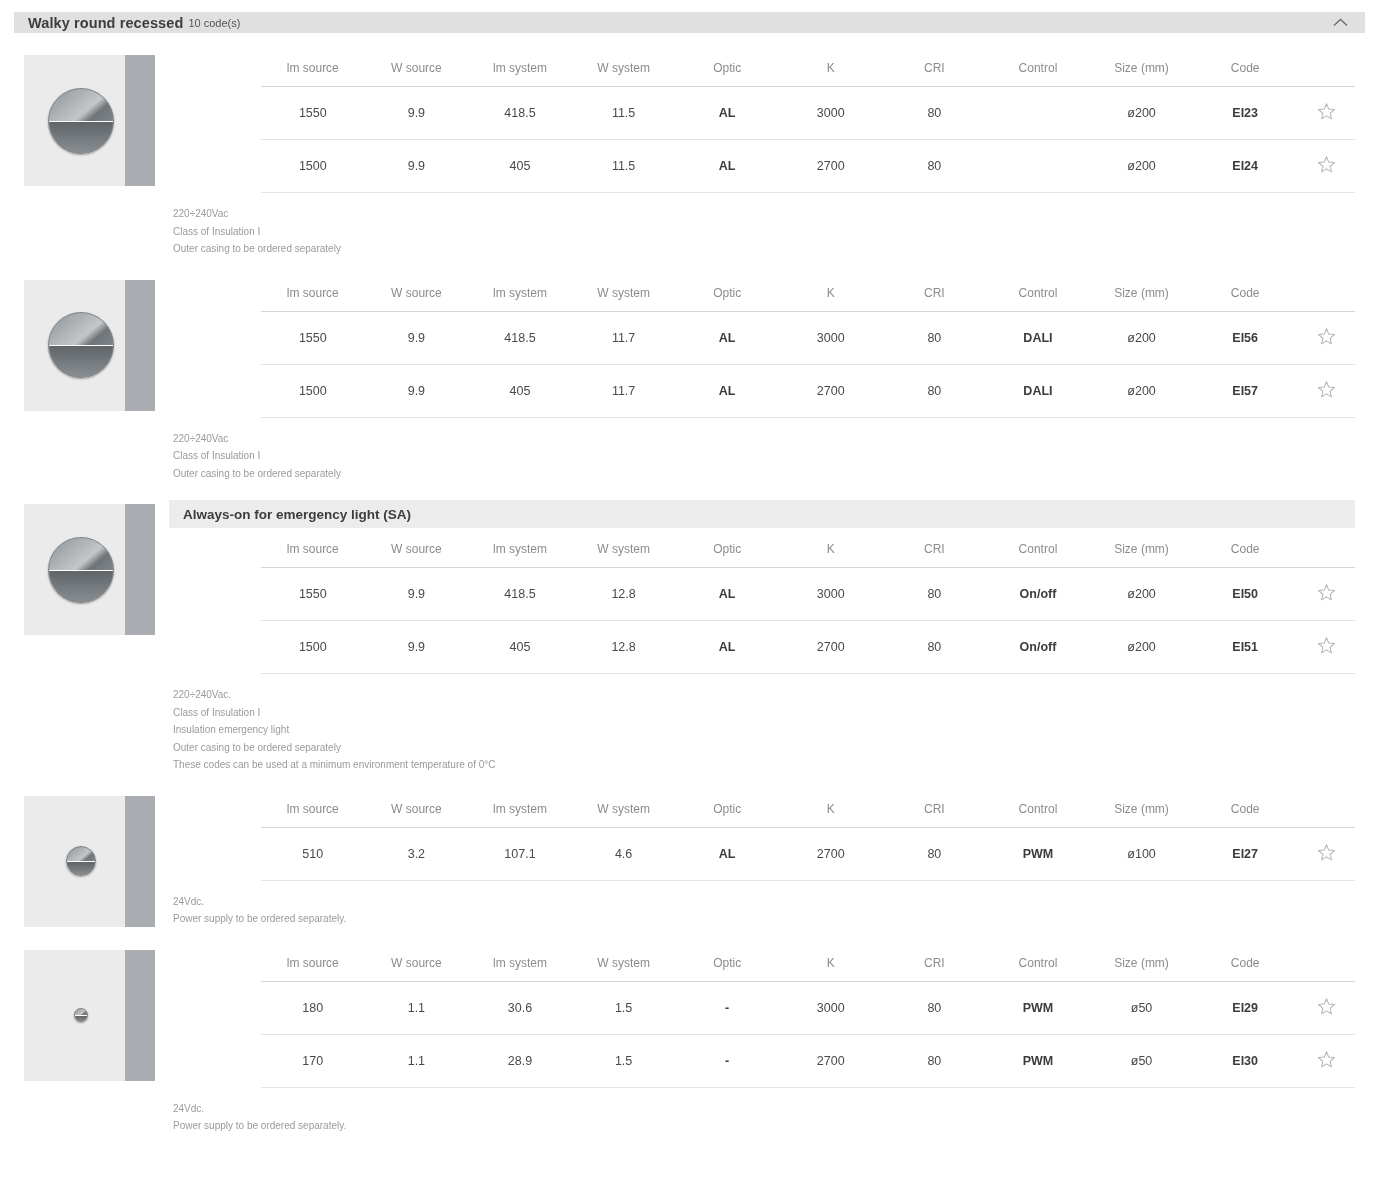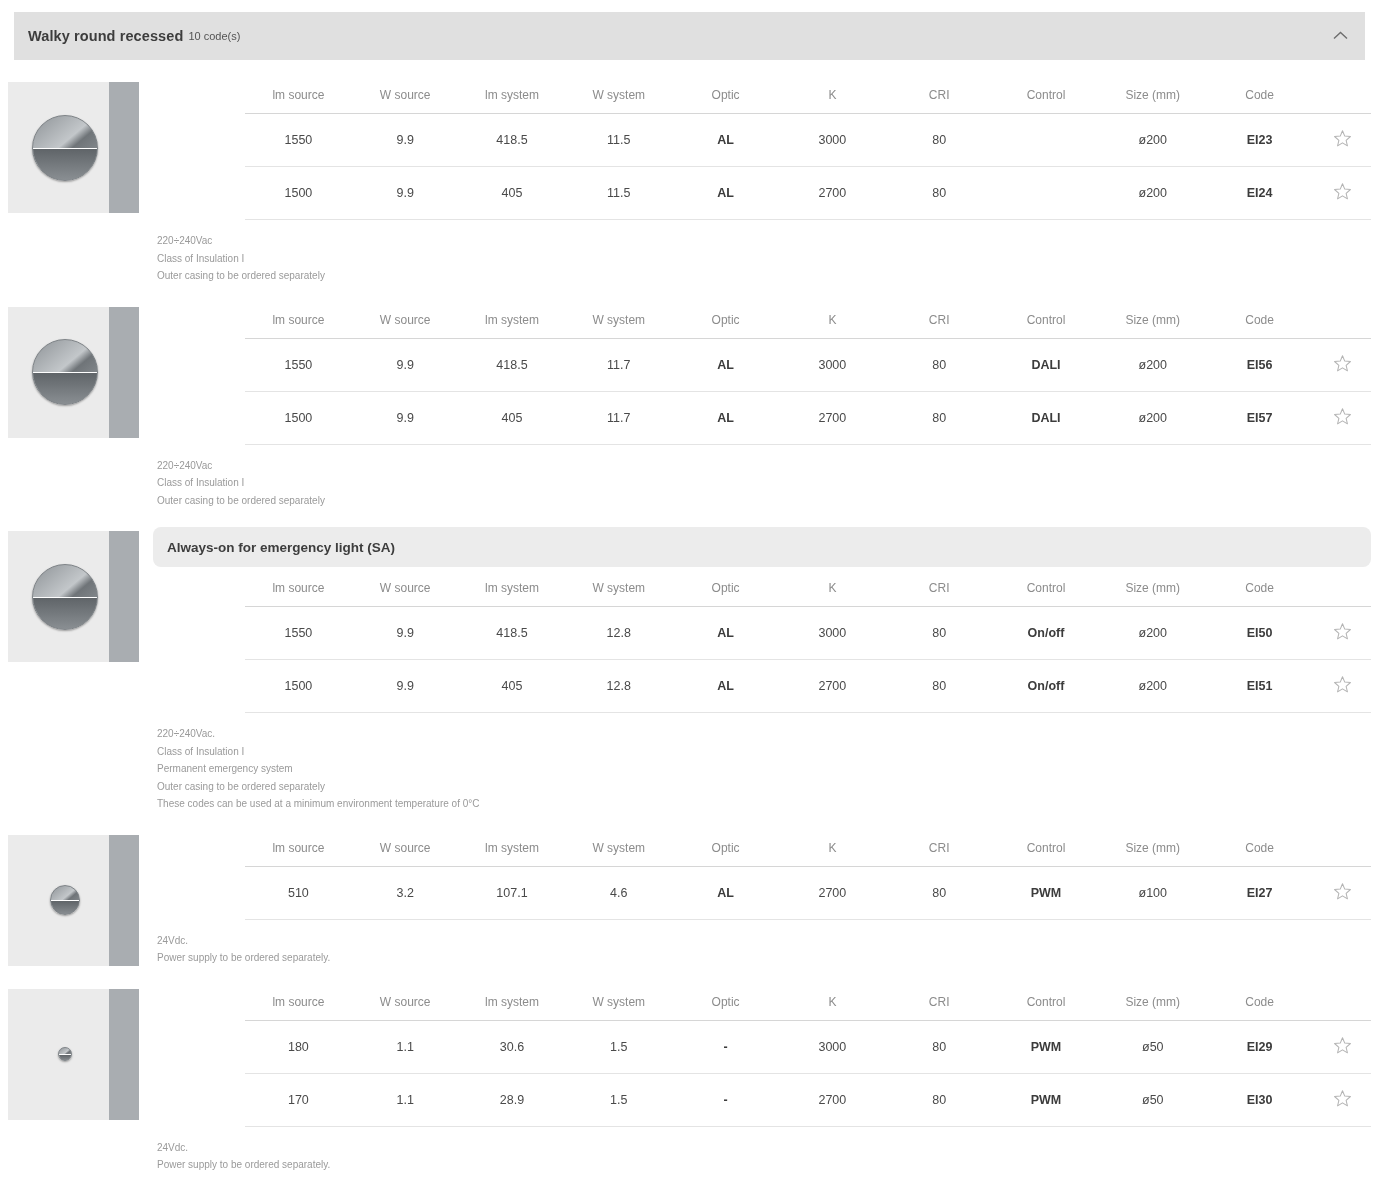--- a/index.html
+++ b/index.html
@@ -12,21 +12,21 @@
   .page {
     width: 1379px;
     min-height: 1200px;
     position: relative;
     background: #fff;
   }
 
   
   .section-bar {
     margin: 12px 14px 0 14px;
-    height: 48px;
+    height: 21px;
     background: #e0e0e0;
     display: flex;
     align-items: center;
     padding: 0 14px;
     position: relative;
   }
   .section-bar .title {
     font-size: 14.5px;
     font-weight: bold;
     color: #3d3d3d;
@@ -44,21 +44,21 @@
     top: 50%;
     width: 17px; height: 17px;
     transform: translateY(-50%);
   }
   .chevron-up svg { display: block; }
 
   
   .group {
     display: flex;
     align-items: flex-start;
-    padding: 0 8px;
+    padding: 0 24px;
     margin-top: 18px;
   }
   .thumb-wrap {
     width: 145px;
     flex: 0 0 145px;
     padding-top: 4px;
   }
   .thumb {
     width: 131px;
     height: 131px;
@@ -97,26 +97,25 @@
   .lamp.sz-sm { width: 14px; height: 14px; }
 
   .tables {
     flex: 1 1 auto;
     min-width: 0;
   }
 
   
   .sub-bar {
     background: #ececec;
-    height: 40px;
+    height: 28px;
     display: flex;
     align-items: center;
     padding: 0 14px;
     margin-bottom: 4px;
-    border-radius: 8px;
   }
   .sub-bar .sub-title {
     font-size: 13.5px;
     font-weight: bold;
     color: #3d3d3d;
   }
 
   
   table.spec {
     width: 100%;
@@ -413,21 +412,21 @@
                 <td class="bold">EI51</td>
                 <td class="c-star"><span class="star"><svg viewBox="0 0 22 22" width="19" height="19" aria-hidden="true">
                       <polygon points="11,2 13.6,8.2 20.2,8.7 15.2,13.1 16.7,19.5 11,16 5.3,19.5 6.8,13.1 1.8,8.7 8.4,8.2" fill="none" stroke="#b4b4b4" stroke-width="1.2" stroke-linejoin="round"></polygon>
                     </svg></span></td>
               </tr>
             </tbody>
           </table>
           <div class="notes">
             <div>220÷240Vac.</div>
             <div>Class of Insulation I</div>
-            <div>Permanent emergency system</div>
+            <div>Insulation emergency light</div>
             <div>Outer casing to be ordered separately</div>
             <div>These codes can be used at a minimum environment temperature of 0°C</div>
           </div>
         </div>
       </div>
       <div class="group">
         <div class="thumb-wrap">
           <div class="thumb">
             <div class="lamp sz-md"></div>
             <div class="rightband"></div>

